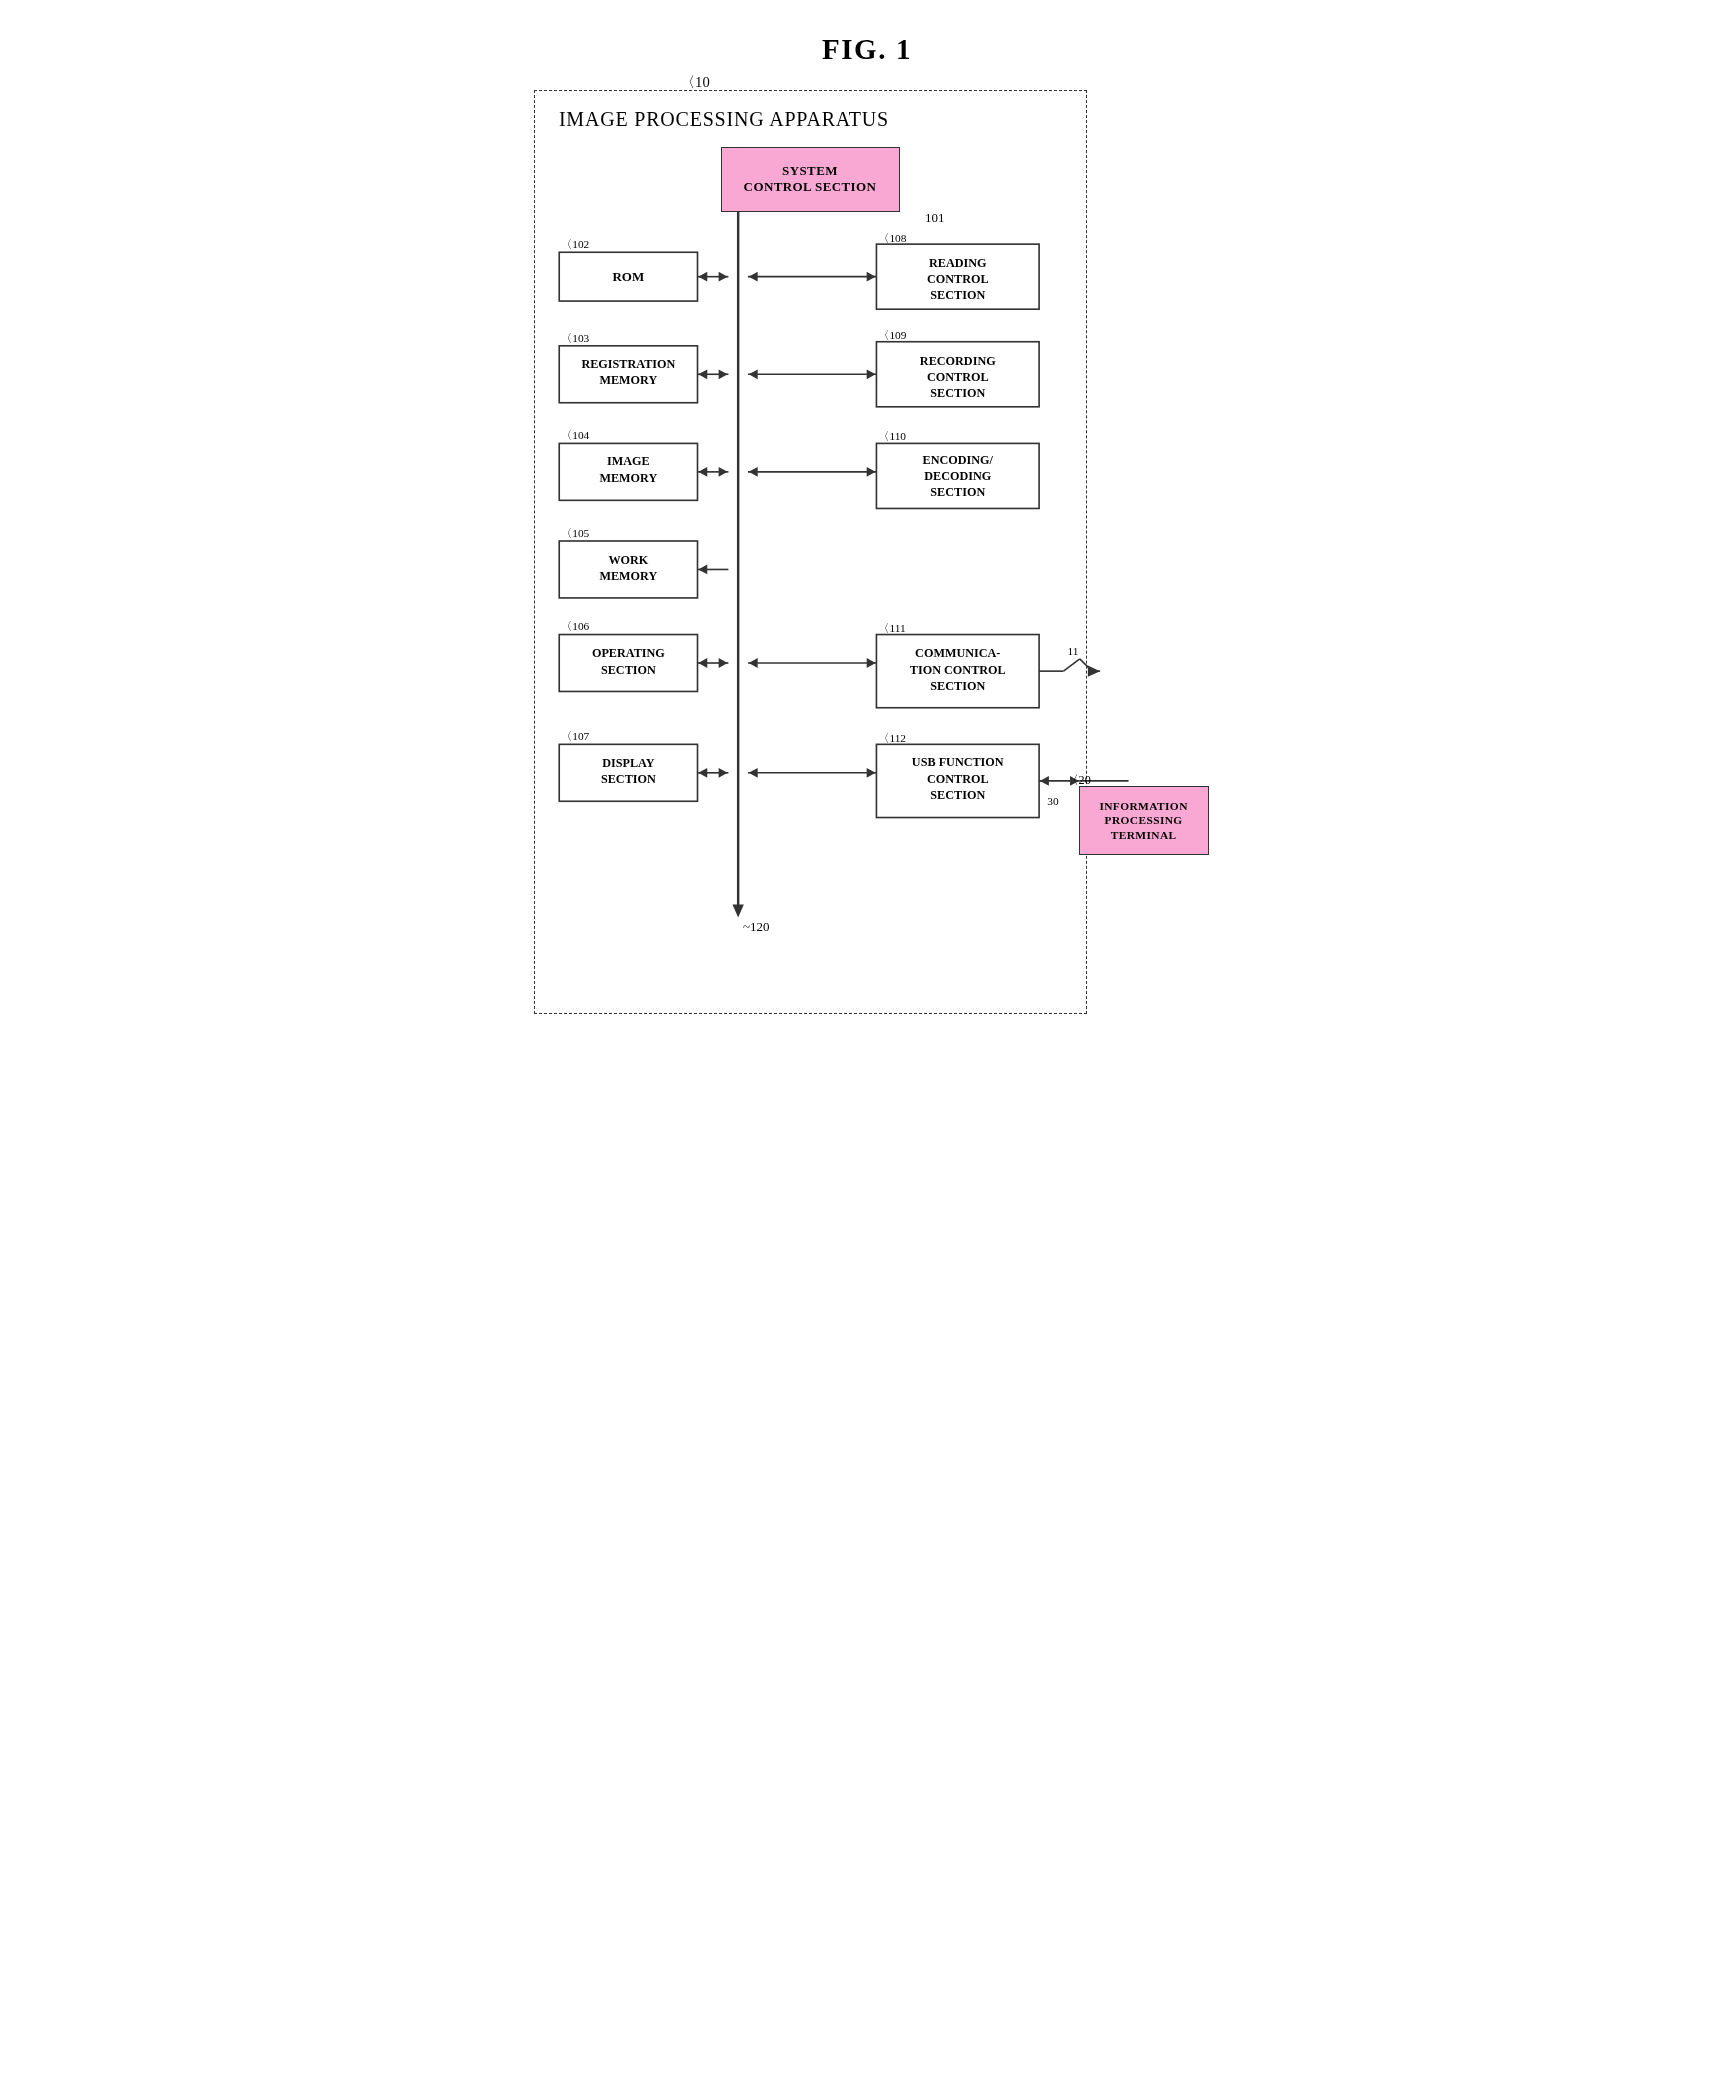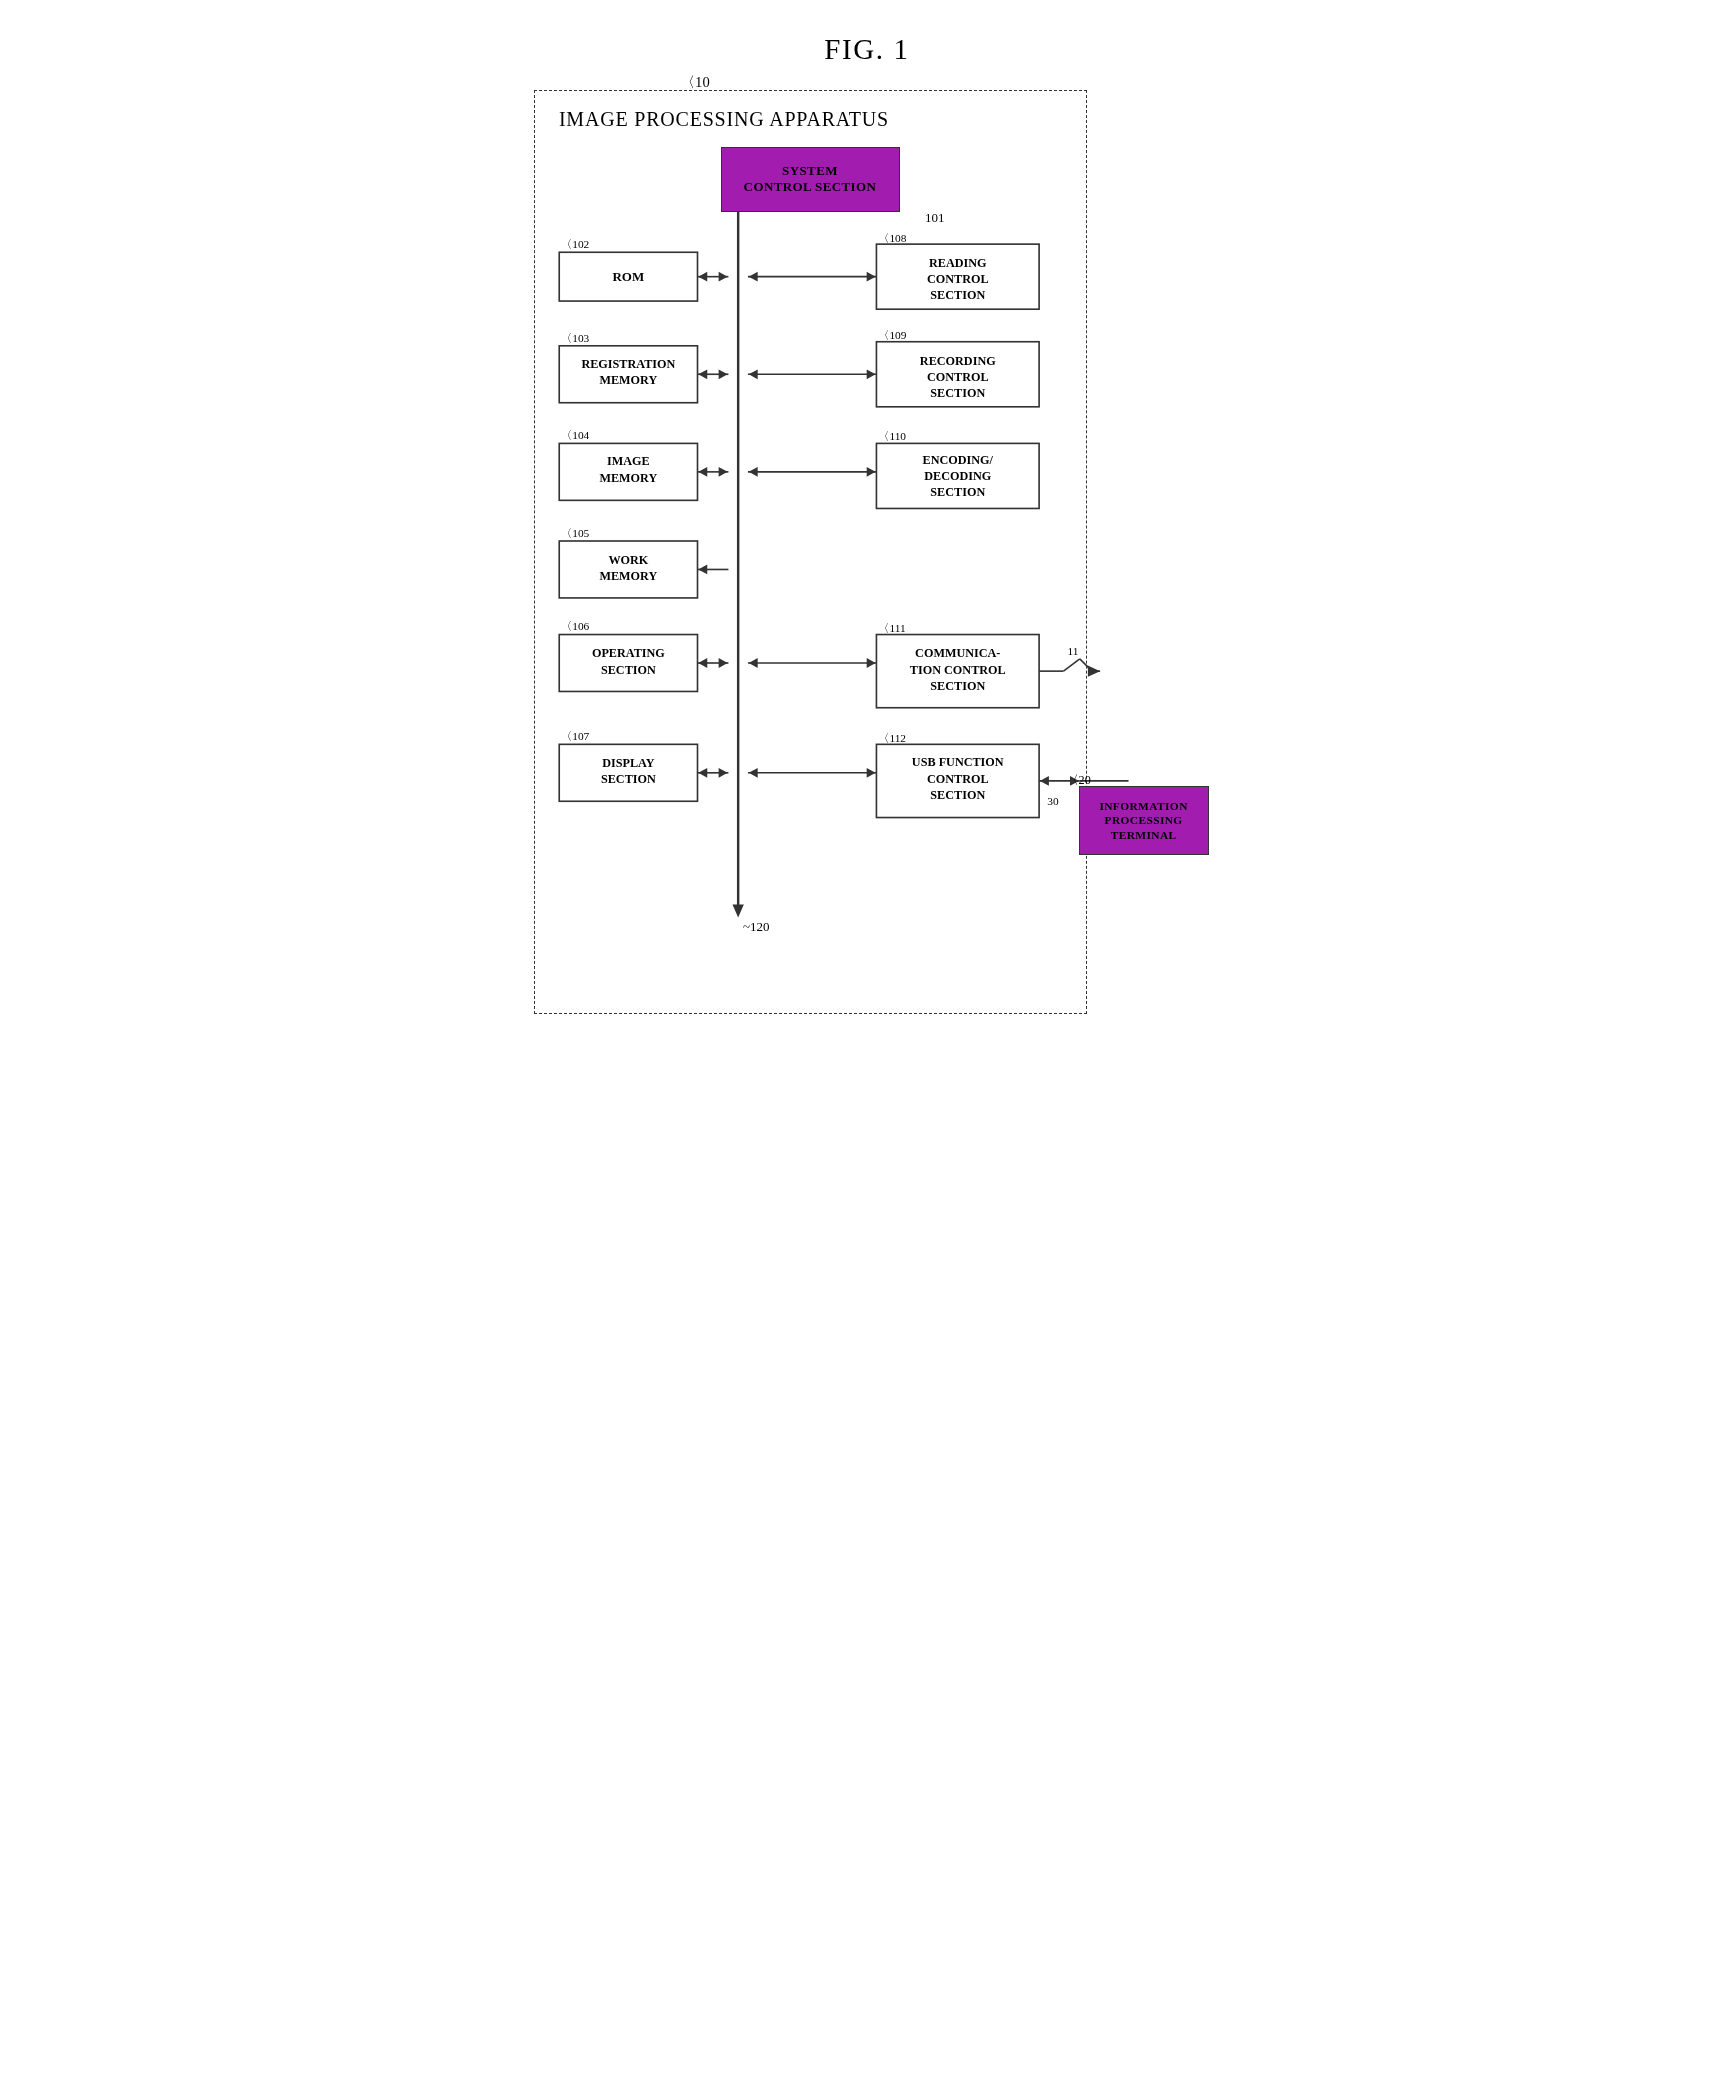--- a/index.html
+++ b/index.html
@@ -7,21 +7,21 @@
       background: #fff;
       font-family: 'Times New Roman', Times, serif;
       display: flex;
       flex-direction: column;
       align-items: center;
       padding: 33px 16.3px;
       min-height: 100vh;
     }
     .page-title {
       font-size: 29px;
-      font-weight: normal;
+      font-weight: bold;
       letter-spacing: 1.6px;
       margin-bottom: 24.4px;
     }
     .diagram-wrapper {
       position: relative;
       width: 667px;
     }
     
     .apparatus-box {
       border: 1.6px dashed #333;
@@ -45,21 +45,21 @@
     }
     
     .system-control {
       display: flex;
       justify-content: center;
       margin-bottom: 24.4px;
       position: relative;
     }
     .box {
       border: 1.6px solid #333;
-      background: #a21caf;
+      background: #f9a8d4;
       text-align: center;
       display: flex;
       align-items: center;
       justify-content: center;
       font-size: 13px;
       font-weight: bold;
       letter-spacing: 0.4px;
       line-height: 1.3;
       padding: 6.5px 9.8px;
     }

